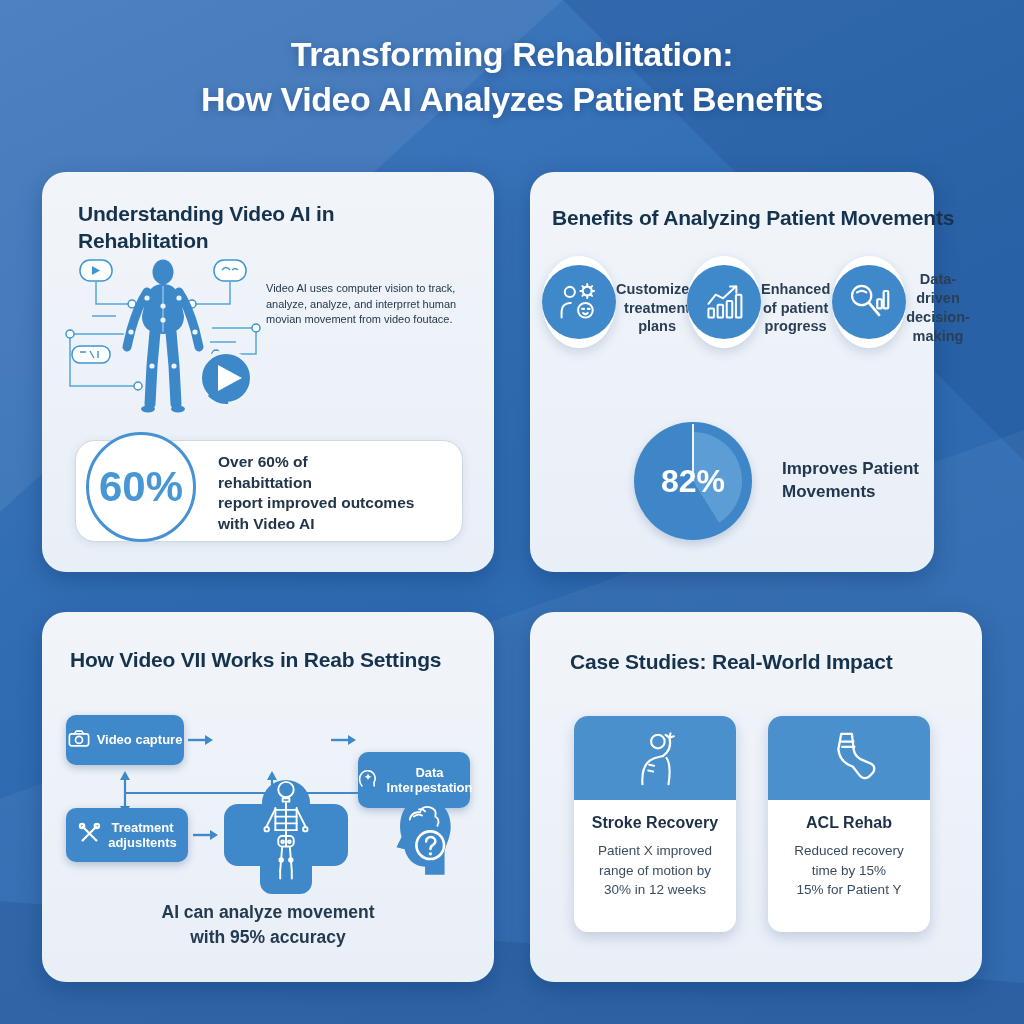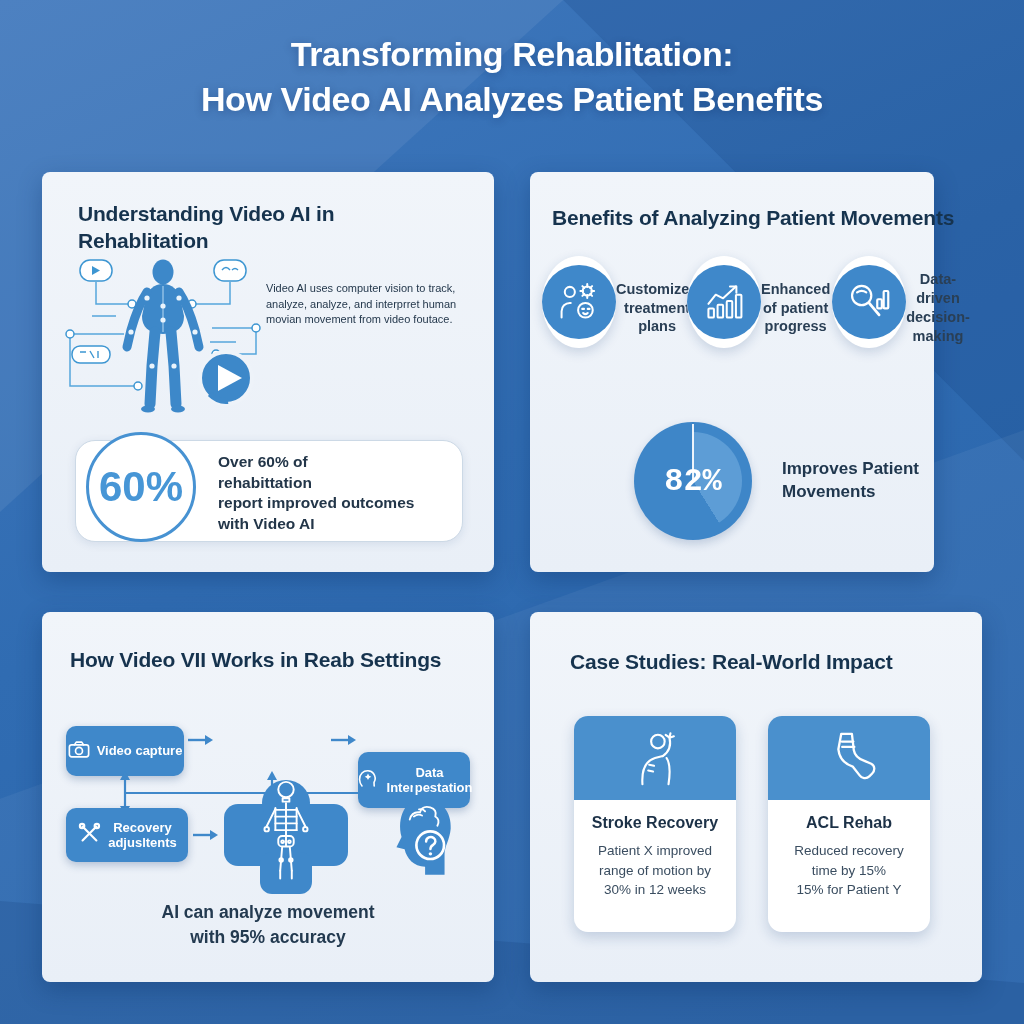--- a/index.html
+++ b/index.html
@@ -12,21 +12,21 @@
   .bg1{background:rgba(255,255,255,0.07);clip-path:polygon(0 0,55% 0,0 50%);}
   .bg2{background:rgba(10,45,100,0.14);clip-path:polygon(55% 0,100% 0,100% 45%);}
   .bg3{background:rgba(255,255,255,0.05);clip-path:polygon(0 78%,100% 42%,100% 100%,0 100%);}
   .bg4{background:rgba(12,48,105,0.16);clip-path:polygon(0 88%,100% 96%,100% 100%,0 100%);}
 
   .main-title{position:absolute;top:32px;left:0;width:100%;text-align:center;color:#fff;
     font-size:34px;font-weight:800;line-height:1.32;letter-spacing:-0.4px;
     text-shadow:0 2px 8px rgba(0,30,80,.3);}
 
   .panel{position:absolute;background:linear-gradient(180deg,#f1f5fa,#e9eff7);
-    border-radius:8px;box-shadow:0 8px 24px rgba(8,40,90,.30);}
+    border-radius:24px;box-shadow:0 8px 24px rgba(8,40,90,.30);}
   #panel-understanding{left:42px;top:172px;width:452px;height:400px;}
   #panel-benefits{left:530px;top:172px;width:404px;height:400px;}
   #panel-how{left:42px;top:612px;width:452px;height:370px;}
   #panel-cases{left:530px;top:612px;width:452px;height:370px;}
   .panel h2{margin:0;position:absolute;color:#16334e;font-size:21px;font-weight:800;line-height:1.3;letter-spacing:-0.2px;}
 
   
   #pu-title{left:36px;top:28px;width:330px;}
   .pu-illustration{position:absolute;left:18px;top:82px;width:210px;height:172px;}
   .pu-body{position:absolute;left:224px;top:109px;width:205px;margin:0;
@@ -43,36 +43,36 @@
   #pb-title{left:22px;top:32px;width:420px;}
   .benefit-row{position:absolute;top:84px;left:12px;width:428px;display:flex;justify-content:space-between;}
   .benefit{width:138px;display:flex;align-items:center;}
   .benefit-outer{width:92px;height:92px;border-radius:50%;background:#fff;
     box-shadow:0 4px 12px rgba(20,60,120,.18);display:flex;align-items:center;justify-content:center;}
   .benefit-inner{width:74px;height:74px;border-radius:50%;background:#3f88ca;display:flex;align-items:center;justify-content:center;}
   .benefit-label{margin-top:12px;font-size:14.5px;font-weight:600;color:#2a3f55;text-align:center;
     line-height:1.3;white-space:pre-line;}
   .pie-row{position:absolute;top:250px;left:104px;display:flex;align-items:center;gap:30px;}
   .pie{position:relative;width:118px;height:118px;border-radius:50%;background:#3e86c8;
-    box-shadow:0 4px 10px rgba(20,60,120,.20);font-family:Liberation Mono, monospace;}
+    box-shadow:0 4px 10px rgba(20,60,120,.20);}
   .pie-light{position:absolute;inset:10px;border-radius:50%;
     background:conic-gradient(#5d9dd6 0deg 148deg,rgba(0,0,0,0) 148deg 360deg);}
   .pie-line{position:absolute;left:50%;top:2px;width:2px;height:48%;background:rgba(255,255,255,.9);transform:translateX(-1px);}
   .pie-value{position:absolute;inset:0;display:flex;align-items:center;justify-content:center;
     color:#fff;font-size:32px;font-weight:800;}
   .pie-label{font-size:17px;font-weight:700;color:#20374e;line-height:1.35;white-space:pre-line;}
 
   
   #ph-title{left:28px;top:34px;width:400px;}
   .flow{position:absolute;left:24px;top:0;width:404px;height:370px;}
   .fbox{position:absolute;background:#3f88ca;border-radius:10px;color:#fff;font-weight:700;
     font-size:13px;display:flex;align-items:center;justify-content:center;gap:7px;text-align:center;
     line-height:1.18;box-shadow:0 3px 9px rgba(20,60,120,.28);}
   .fbox .lbl{white-space:pre-line;}
-  #fbox-capture{left:0;top:114px;width:118px;height:50px;}
+  #fbox-capture{left:0;top:103px;width:118px;height:50px;}
   #fbox-analysis{left:150px;top:100px;width:112px;height:56px;}
   #fbox-interpret{left:292px;top:100px;width:112px;height:56px;margin-top:40px;}
   #fbox-treatment{left:0;top:196px;width:122px;height:54px;}
   .harrow{position:absolute;}
   #harrow1{left:121px;top:121px;}
   #harrow2{left:264px;top:121px;}
   #harrow3{left:126px;top:216px;}
   .connector{position:absolute;left:0;top:158px;}
   .skeleton-wrap{position:absolute;left:158px;top:192px;width:124px;height:62px;background:#3f88ca;border-radius:14px;}
   .skeleton-wrap::before{content:"";position:absolute;left:38px;top:-24px;width:48px;height:46px;border-radius:50%;background:#3f88ca;}
@@ -300,21 +300,21 @@
       </svg>
 
       <div class="fbox" id="fbox-treatment">
         <span>
           <svg width="24" height="24" viewBox="0 0 26 26" fill="none" stroke="#fff" stroke-width="2.3" stroke-linecap="round">
             <path d="M6 6 L21 21 M21 6 L6 21"></path>
             <circle cx="5.5" cy="5.5" r="2.4"></circle>
             <circle cx="21.5" cy="5.5" r="2.4"></circle>
           </svg>
         </span>
-        <span class="lbl">Recovery
+        <span class="lbl">Treatment
 adjusltents</span>
       </div>
 
       <svg class="harrow" id="harrow3" width="27" height="14" viewBox="0 0 27 14">
         <path d="M1 7 H19" stroke="#3f88ca" stroke-width="2.4"></path>
           <path d="M18 2 L26 7 L18 12 Z" fill="#3f88ca"></path>
       </svg>
 
       <div class="skeleton-wrap">
         <svg class="skeleton-svg" width="58" height="112" viewBox="0 0 60 116" fill="none" stroke="#fff" stroke-width="2" stroke-linecap="round" stroke-linejoin="round">

